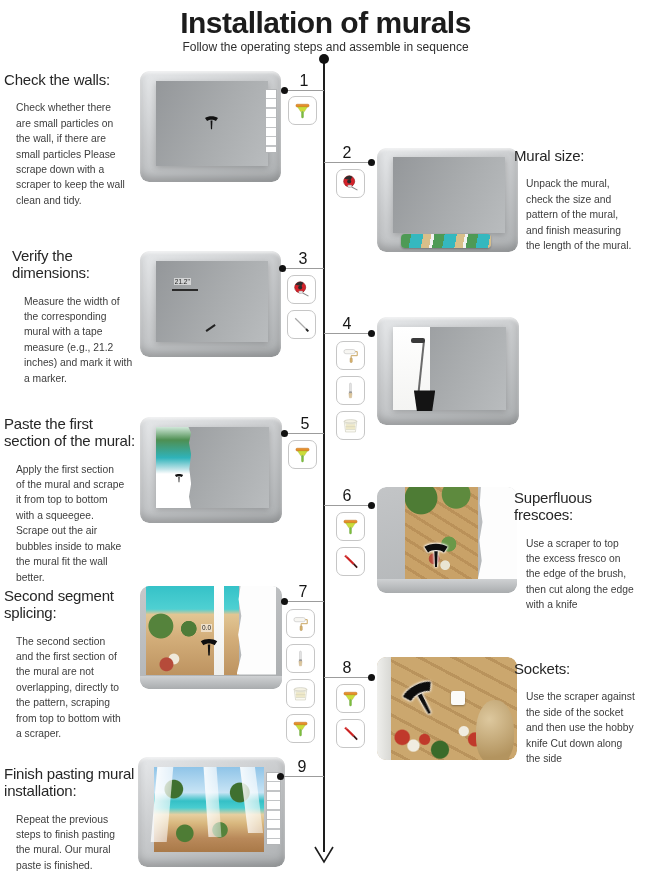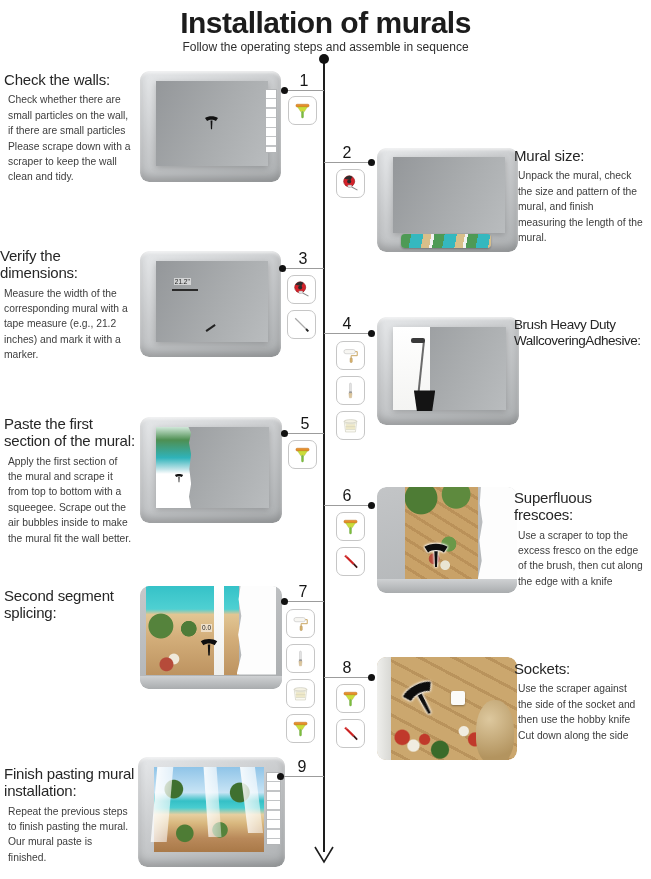--- a/index.html
+++ b/index.html
@@ -20,21 +20,21 @@
   
   .conn{height:0;border-top:1.4px solid #9c9c9c;}
   .dot{width:7px;height:7px;border-radius:50%;background:#111;}
   .num{font-size:16px;color:#161616;width:40px;text-align:center;}
 
   
   .txt{width:133px;}
   .txt h3{margin:0 0 3px 0;font-size:15px;font-weight:400;color:#262626;
           letter-spacing:-0.2px;line-height:1.15;}
   .txt h3.heading-sm{font-size:13.5px;letter-spacing:-0.45px;}
-  .txt p{margin:4px;font-size:10.3px;line-height:1.5;color:#3d3d3d;}
+  .txt p{margin:12px;font-size:10.3px;line-height:1.5;color:#3d3d3d;}
 
   
   .tools{display:flex;flex-direction:column;gap:6px;}
   .tool-box{width:27px;height:27px;border:1px solid #c6c6c6;border-radius:7px;
             background:#fff;display:flex;align-items:center;justify-content:center;}
   .tool-box svg{width:21px;height:21px;}
 
   
   .illus{border-radius:9px;overflow:hidden;}
   .room-frame{position:absolute;inset:0;border-radius:9px;
@@ -115,21 +115,21 @@
   <div class="room-wall" style="bottom:18%;"></div>
   <div class="abs" style="left:17%;bottom:4%;width:64%;height:13%;border-radius:4px;
        background:repeating-linear-gradient(100deg,#4e9a55 0 10px,#35b8bf 10px 22px,#d8bf8a 22px 30px,#f2f2f2 30px 33px);
        box-shadow:0 1px 2px rgba(0,0,0,.3);"></div>
 </div>
 <div class="abs txt" style="left:514px;top:147px;">
   <h3>Mural size:</h3>
   <p>Unpack the mural, check the size and pattern of the mural, and finish measuring the length of the mural.</p>
 </div>
 
-<div class="abs txt" style="left:0;top:247px;">
+<div class="abs txt" style="left:12px;top:247px;">
   <h3>Verify the dimensions:</h3>
   <p>Measure the width of the corresponding mural with a tape measure (e.g., 21.2 inches) and mark it with a marker.</p>
 </div>
 <div class="abs illus" style="left:140px;top:251px;width:141px;height:106px;">
   <div class="room-frame"></div>
   <div class="room-wall"></div>
   <span class="img-label" style="left:24%;top:25%;">21.2"</span>
   <div class="abs" style="left:23%;top:36%;width:18%;height:1.5px;background:#2a2a2a;"></div>
   <div class="abs" style="left:46%;top:72%;width:11px;height:1.6px;background:#222;transform:rotate(-35deg);"></div>
 </div>
@@ -184,21 +184,20 @@
 <div class="abs illus" style="left:377px;top:317px;width:142px;height:108px;">
   <div class="room-frame"></div>
   <div class="room-wall"></div>
   <div class="abs" style="left:11%;top:9%;width:26%;bottom:14%;background:linear-gradient(#ffffff,#f4f4f2);"></div>
   <div class="abs" style="left:30%;top:22%;width:1.6px;height:52%;background:#6b6b6b;transform:rotate(6deg);"></div>
   <div class="abs" style="left:24%;top:19%;width:14px;height:5px;border-radius:2px;background:#3a3a3a;"></div>
   <div class="abs" style="left:26%;bottom:13%;width:15%;height:19%;background:#141414;
        clip-path:polygon(0 0,100% 0,86% 100%,14% 100%);"></div>
 </div>
 <div class="abs txt" style="left:514px;top:317px;">
-  <h3 class="heading-sm">Brush Heavy Duty WallcoveringAdhesive:</h3>
 </div>
 
 <div class="abs txt" style="left:4px;top:415px;">
   <h3>Paste the first section of the mural:</h3>
   <p>Apply the first section of the mural and scrape it from top to bottom with a squeegee. Scrape out the air bubbles inside to make the mural fit the wall better.</p>
 </div>
 <div class="abs illus" style="left:140px;top:417px;width:142px;height:106px;">
   <div class="room-frame"></div>
   <div class="room-wall"></div>
   <div class="abs" style="left:11%;top:9%;width:25%;bottom:14%;
@@ -263,20 +262,21 @@
       </svg>
   </div>
 </div>
 <div class="abs txt" style="left:514px;top:489px;">
   <h3>Superfluous frescoes:</h3>
   <p>Use a scraper to top the excess fresco on the edge of the brush, then cut along the edge with a knife</p>
 </div>
 
 <div class="abs txt" style="left:4px;top:587px;">
   <h3>Second segment splicing:</h3>
+  <p>The second section and the first section of the mural are not overlapping, directly to the pattern, scraping from top to bottom with a scraper.</p>
 </div>
 <div class="abs illus" style="left:140px;top:586px;width:142px;height:103px;">
   <div class="photo" style="background:linear-gradient(160deg,#c6c8ca,#aaadaf);border-radius:9px;"></div>
   <div class="abs" style="left:4%;top:0;width:66%;height:86%;
        background:
          radial-gradient(circle at 16% 45%, #55833c 0 13%, transparent 14%),
          radial-gradient(circle at 46% 48%, #4e7c38 0 11%, transparent 12%),
          radial-gradient(circle at 22% 88%, #b64b3a 0 6%, transparent 7%),
          radial-gradient(circle at 30% 82%, #efe9da 0 5%, transparent 6%),
          linear-gradient(180deg, #35c2c8 0%, #4fd0d2 26%, #e2c693 32%, #d3ae7a 58%, #bd9360 100%);"></div>

